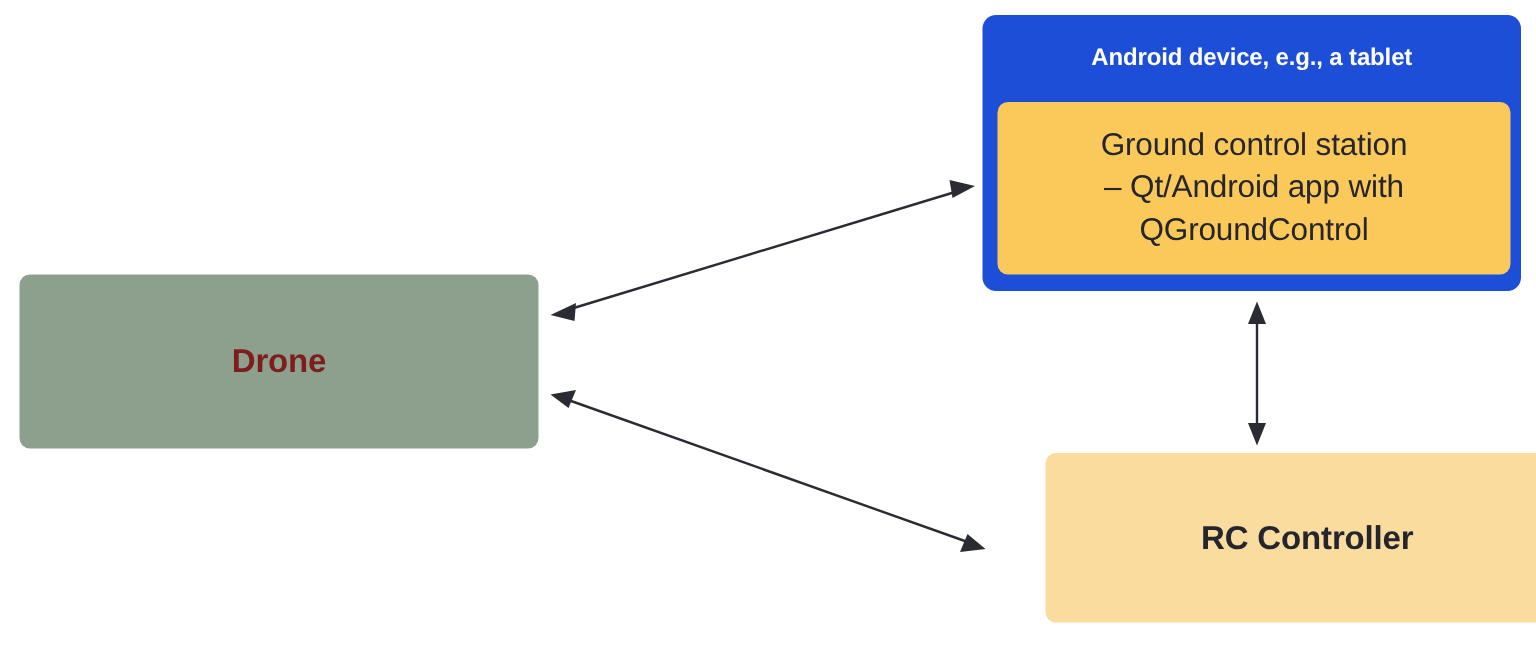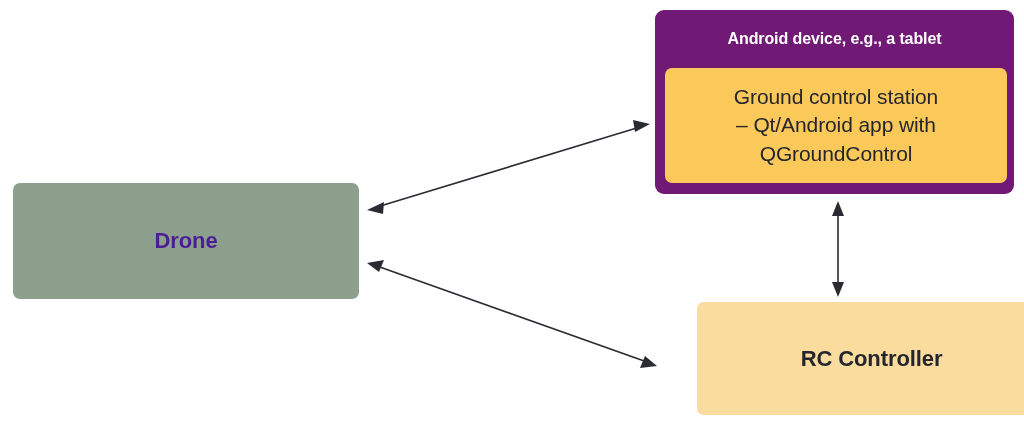--- a/index.html
+++ b/index.html
@@ -39,32 +39,32 @@
   
   #node-drone {
     left: 13px;
     top: 183px;
     width: 346px;
     height: 116px;
     background: #8da08e;
     border-radius: 7px;
   }
   #node-drone .node-label {
-    color: #4c1d95;
+    color: #7f1d1d;
     font-size: 22px;
     font-weight: 700;
   }
 
   
   #node-android-device {
     left: 655px;
     top: 10px;
     width: 359px;
     height: 184px;
-    background: #701a75;
+    background: #1d4ed8;
     border-radius: 9px;
     display: block;
     padding: 0;
   }
   #android-device-title {
     position: absolute;
     left: 0;
     top: 0;
     width: 100%;
     height: 58px;

